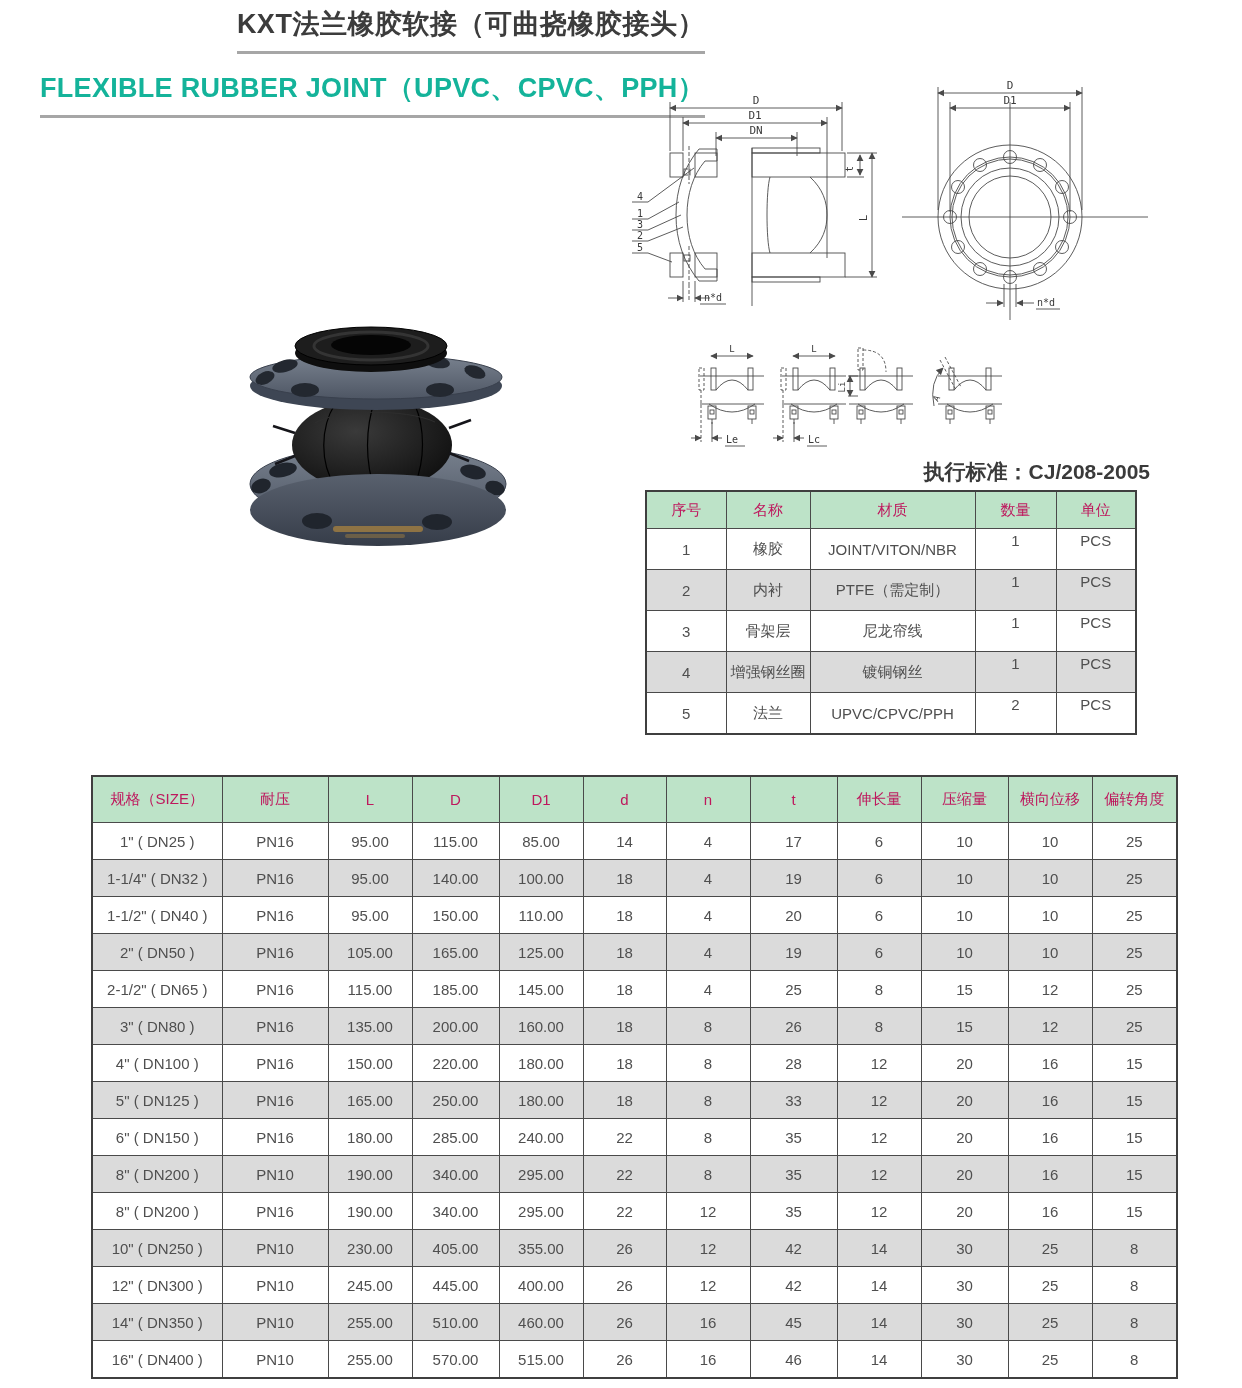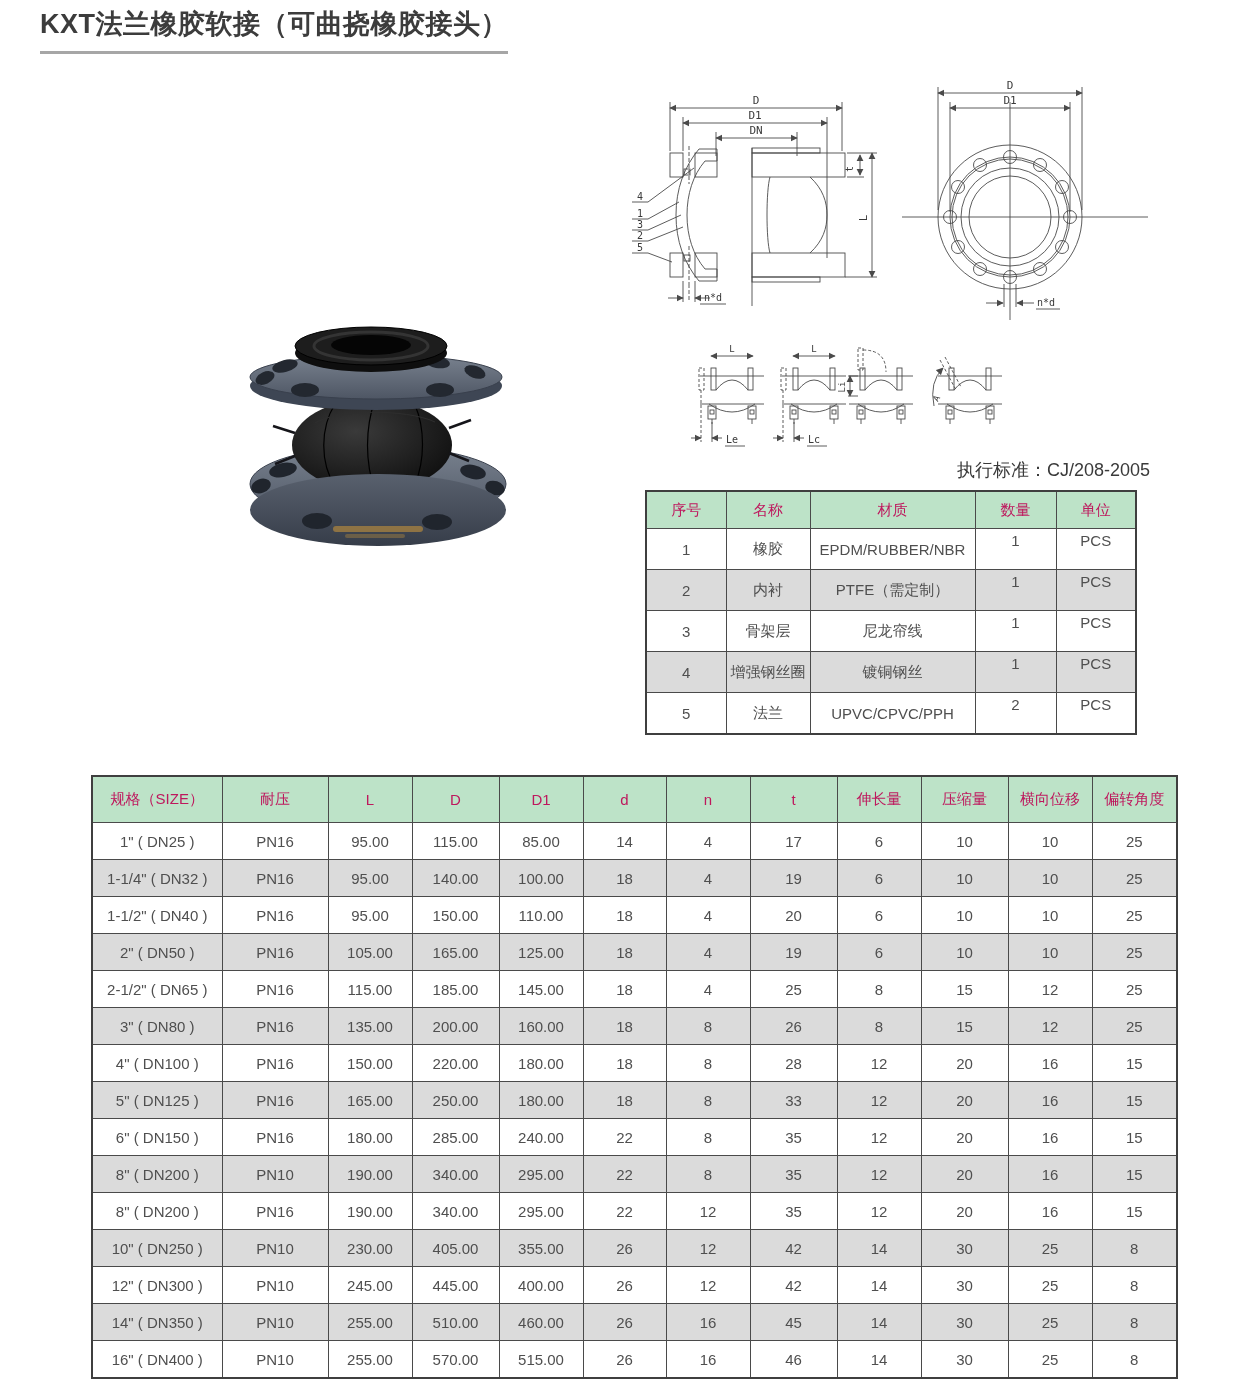--- a/index.html
+++ b/index.html
@@ -6,21 +6,21 @@
   body{width:1242px;height:1388px;position:relative;font-family:"Liberation Sans","DejaVu Sans",sans-serif;}
   .page{position:absolute;inset:0;width:1242px;height:1388px;overflow:hidden;background:#fff;}
   .abs{position:absolute;}
 
   
   .hdr{position:absolute;left:40px;top:6px;display:flex;align-items:flex-end;gap:16px;flex-direction:column;}
   .t-zh{font-size:27px;font-weight:600;color:#3c3c3c;letter-spacing:.5px;padding-bottom:9px;border-bottom:3px solid #a6a6a6;}
   .t-en{font-size:27px;font-weight:600;color:#14b39a;letter-spacing:.3px;padding-bottom:9px;border-bottom:3px solid #a6a6a6;}
 
   
-  .std{position:absolute;top:458px;left:0;width:1150px;text-align:right;font-size:18px;font-weight:400;color:#3a3a3a;}
+  .std{position:absolute;top:458px;left:0;width:1150px;text-align:right;font-size:21px;font-weight:700;color:#3a3a3a;}
 
   
   table{border-collapse:collapse;table-layout:fixed;position:absolute;border:2px solid #3f3f3f;}
   th,td{border:1px solid #4a4a4a;text-align:center;vertical-align:middle;overflow:hidden;white-space:nowrap;}
   thead th{background:#bde3c8;color:#be185d;font-weight:500;font-size:15px;}
   tbody td{color:#4f4f4f;font-size:15px;background:#fff;}
   tbody tr:nth-child(even) td{background:#dbdbdb;}
 
   .parts{left:645px;top:490px;width:490px;}
   .parts thead th{height:34px;}
@@ -35,20 +35,21 @@
   svg text{font-family:"DejaVu Sans Mono","Liberation Mono",monospace;fill:#3a3a3a;}
   .draw line,.draw path,.draw rect,.draw circle{stroke:#4a4a4a;fill:none;stroke-width:.9;}
 </style>
 </head>
 <body>
 
 <div class="page">
 
   <div class="hdr">
     <span class="t-zh">KXT法兰橡胶软接（可曲挠橡胶接头）</span>
+    <span class="t-en">FLEXIBLE RUBBER JOINT（UPVC、CPVC、PPH）</span>
   </div>
 
   <svg class="abs" width="0" height="0">
     <defs>
       <marker id="arr" viewBox="0 0 10 10" refX="9" refY="5" markerWidth="8" markerHeight="8" orient="auto-start-reverse">
         <path d="M0,0 L10,5 L0,10 z" fill="#4a4a4a"></path>
       </marker>
       <pattern id="hatch" width="6" height="6" patternUnits="userSpaceOnUse" patternTransform="rotate(45)">
         <line x1="0" y1="0" x2="0" y2="6" stroke="#555" stroke-width="1.1"></line>
       </pattern>
@@ -288,21 +289,21 @@
           <th>名称</th>
           <th>材质</th>
           <th>数量</th>
           <th>单位</th>
         </tr>
     </thead>
     <tbody>
         <tr>
           <td>1</td>
           <td>橡胶</td>
-          <td>EPDM/RUBBER/NBR</td>
+          <td>JOINT/VITON/NBR</td>
           <td>1</td>
           <td>PCS</td>
         </tr>
         <tr>
           <td>2</td>
           <td>内衬</td>
           <td>PTFE（需定制）</td>
           <td>1</td>
           <td>PCS</td>
         </tr>

